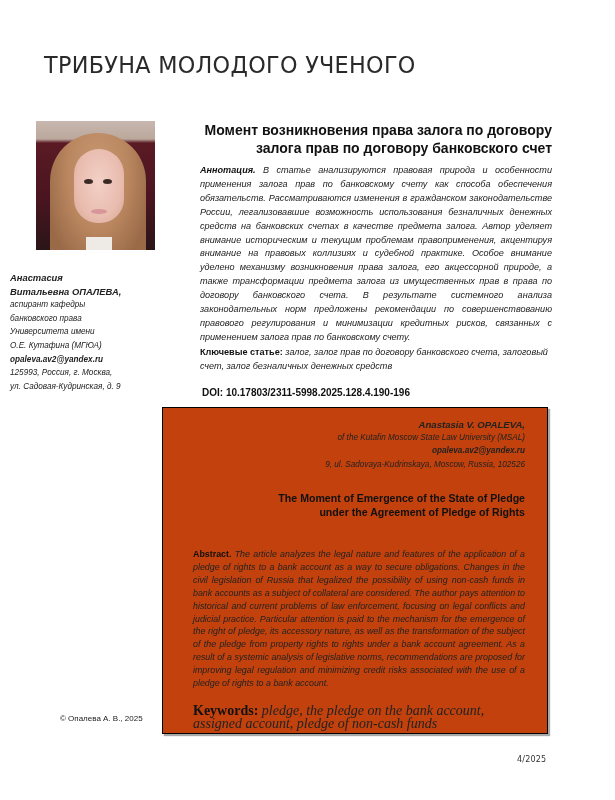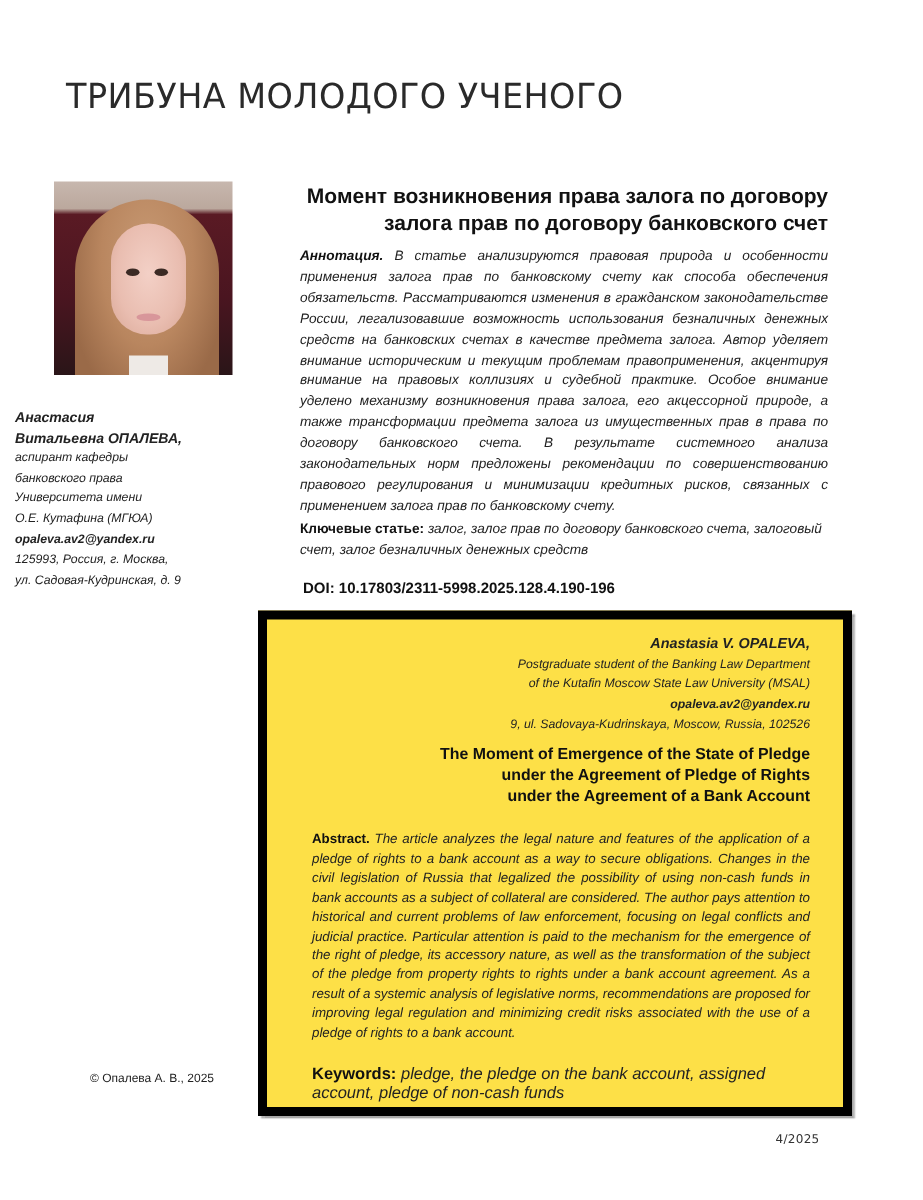--- a/index.html
+++ b/index.html
@@ -44,38 +44,38 @@
     position: absolute; left: 200px; top: 164px; width: 352px; text-align: justify;
     font-size: 9.1px; line-height: 13.9px; font-style: italic; color: #222;
     text-align-last: left;
   }
   .abstract-ru b, .abstract-en b { font-style: italic; font-weight: bold; color: #111; }
   .kw-ru { position: absolute; left: 200px; top: 346px; width: 352px; font-size: 9.1px; line-height: 13.9px; font-style: italic; color: #222; }
 
   .doi { position: absolute; left: 169px; top: 387px; font-size: 10px; font-weight: bold; color: #111; margin-left: 33px; }
 
   .en-box {
-    position: absolute; left: 172px; top: 407px; width: 384px; height: 325px;
-    border: 6px solid #000000; box-shadow: 2px 2px 1px #a8a8a8; background: #fde047;
+    position: absolute; left: 162px; top: 407px; width: 384px; height: 325px;
+    border: 1px solid #000000; box-shadow: 2px 2px 1px #a8a8a8; background: #c2410c;
   }
   .author-en {
     position: absolute; left: 0; top: 10px; width: 362px; text-align: right;
     font-size: 8.2px; line-height: 13.2px; font-style: italic; color: #222;
   }
   .author-en .nm { font-weight: bold; font-size: 9.6px; }
   .author-en .em { font-weight: bold; }
   .title-en {
     position: absolute; left: 0; top: 83px; width: 362px; text-align: right;
     font-size: 10.6px; font-weight: bold; line-height: 14px; color: #111;
   }
   .abstract-en {
     position: absolute; left: 30px; top: 140px; width: 332px; text-align: justify; text-align-last: left;
     font-size: 8.9px; line-height: 12.9px; font-style: italic; color: #222;
   }
-  .kw-en { position: absolute; left: 30px; top: 297px; width: 332px; font-size: 11px; line-height: 12.9px; font-style: italic; color: #222; }
+  .kw-en { position: absolute; left: 30px; top: 297px; width: 332px; font-size: 14px; line-height: 12.9px; font-style: italic; color: #222; font-family: Liberation Serif, serif; }
 
   .copyright { position: absolute; left: 60px; top: 714px; font-size: 8px; color: #222; }
   .page-issue { position: absolute; left: 517px; top: 755px; font-family: "DejaVu Sans", sans-serif; font-size: 8px; color: #333; letter-spacing: 0.2px; }
 </style>
 </head>
 <body>
 
 <div class="section-title">ТРИБУНА МОЛОДОГО УЧЕНОГО</div>
 
 <div class="photo">
@@ -111,29 +111,27 @@
 <div class="kw-ru">
   <b style="font-style:normal;font-weight:bold;color:#111;">Ключевые статье:</b>
   <span>залог, залог прав по договору банковского счета, залоговый счет, залог безналичных денежных средств</span>
 </div>
 
 <div class="doi">DOI: 10.17803/2311-5998.2025.128.4.190-196</div>
 
 <div class="en-box">
   <div class="author-en">
     <div class="nm">Anastasia V. OPALEVA,</div>
-    <div>Postgraduate student of the Banking Law Department</div>
     <div>of the Kutafin Moscow State Law University (MSAL)</div>
     <div class="em">opaleva.av2@yandex.ru</div>
     <div>9, ul. Sadovaya-Kudrinskaya, Moscow, Russia, 102526</div>
   </div>
   <div class="title-en">
     <div>The Moment of Emergence of the State of Pledge</div>
     <div>under the Agreement of Pledge of Rights</div>
-    <div>under the Agreement of a Bank Account</div>
   </div>
   <div class="abstract-en">
     <b style="font-style:normal;margin-top:34px;">Abstract.</b>
     <span>The article analyzes the legal nature and features of the application of a pledge of rights to a bank account as a way to secure obligations. Changes in the civil legislation of Russia that legalized the possibility of using non-cash funds in bank accounts as a subject of collateral are considered. The author pays attention to historical and current problems of law enforcement, focusing on legal conflicts and judicial practice. Particular attention is paid to the mechanism for the emergence of the right of pledge, its accessory nature, as well as the transformation of the subject of the pledge from property rights to rights under a bank account agreement. As a result of a systemic analysis of legislative norms, recommendations are proposed for improving legal regulation and minimizing credit risks associated with the use of a pledge of rights to a bank account.</span>
   </div>
   <div class="kw-en">
     <b style="font-style:normal;font-weight:bold;color:#111;">Keywords:</b>
     <span>pledge, the pledge on the bank account, assigned account, pledge of non-cash funds</span>
   </div>
 </div>

